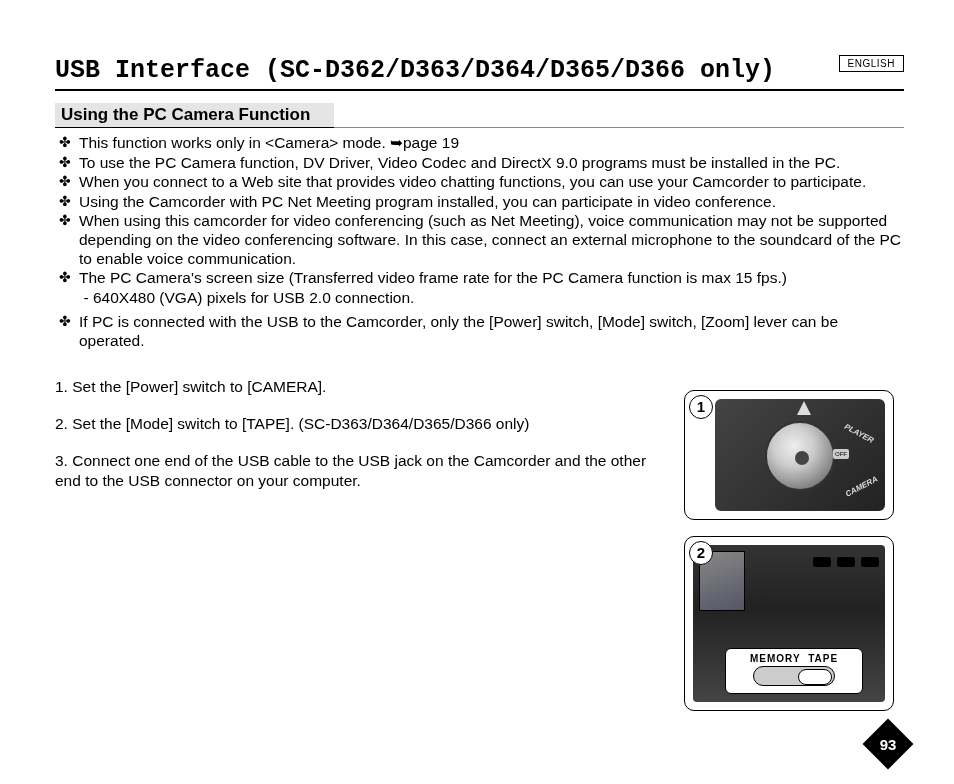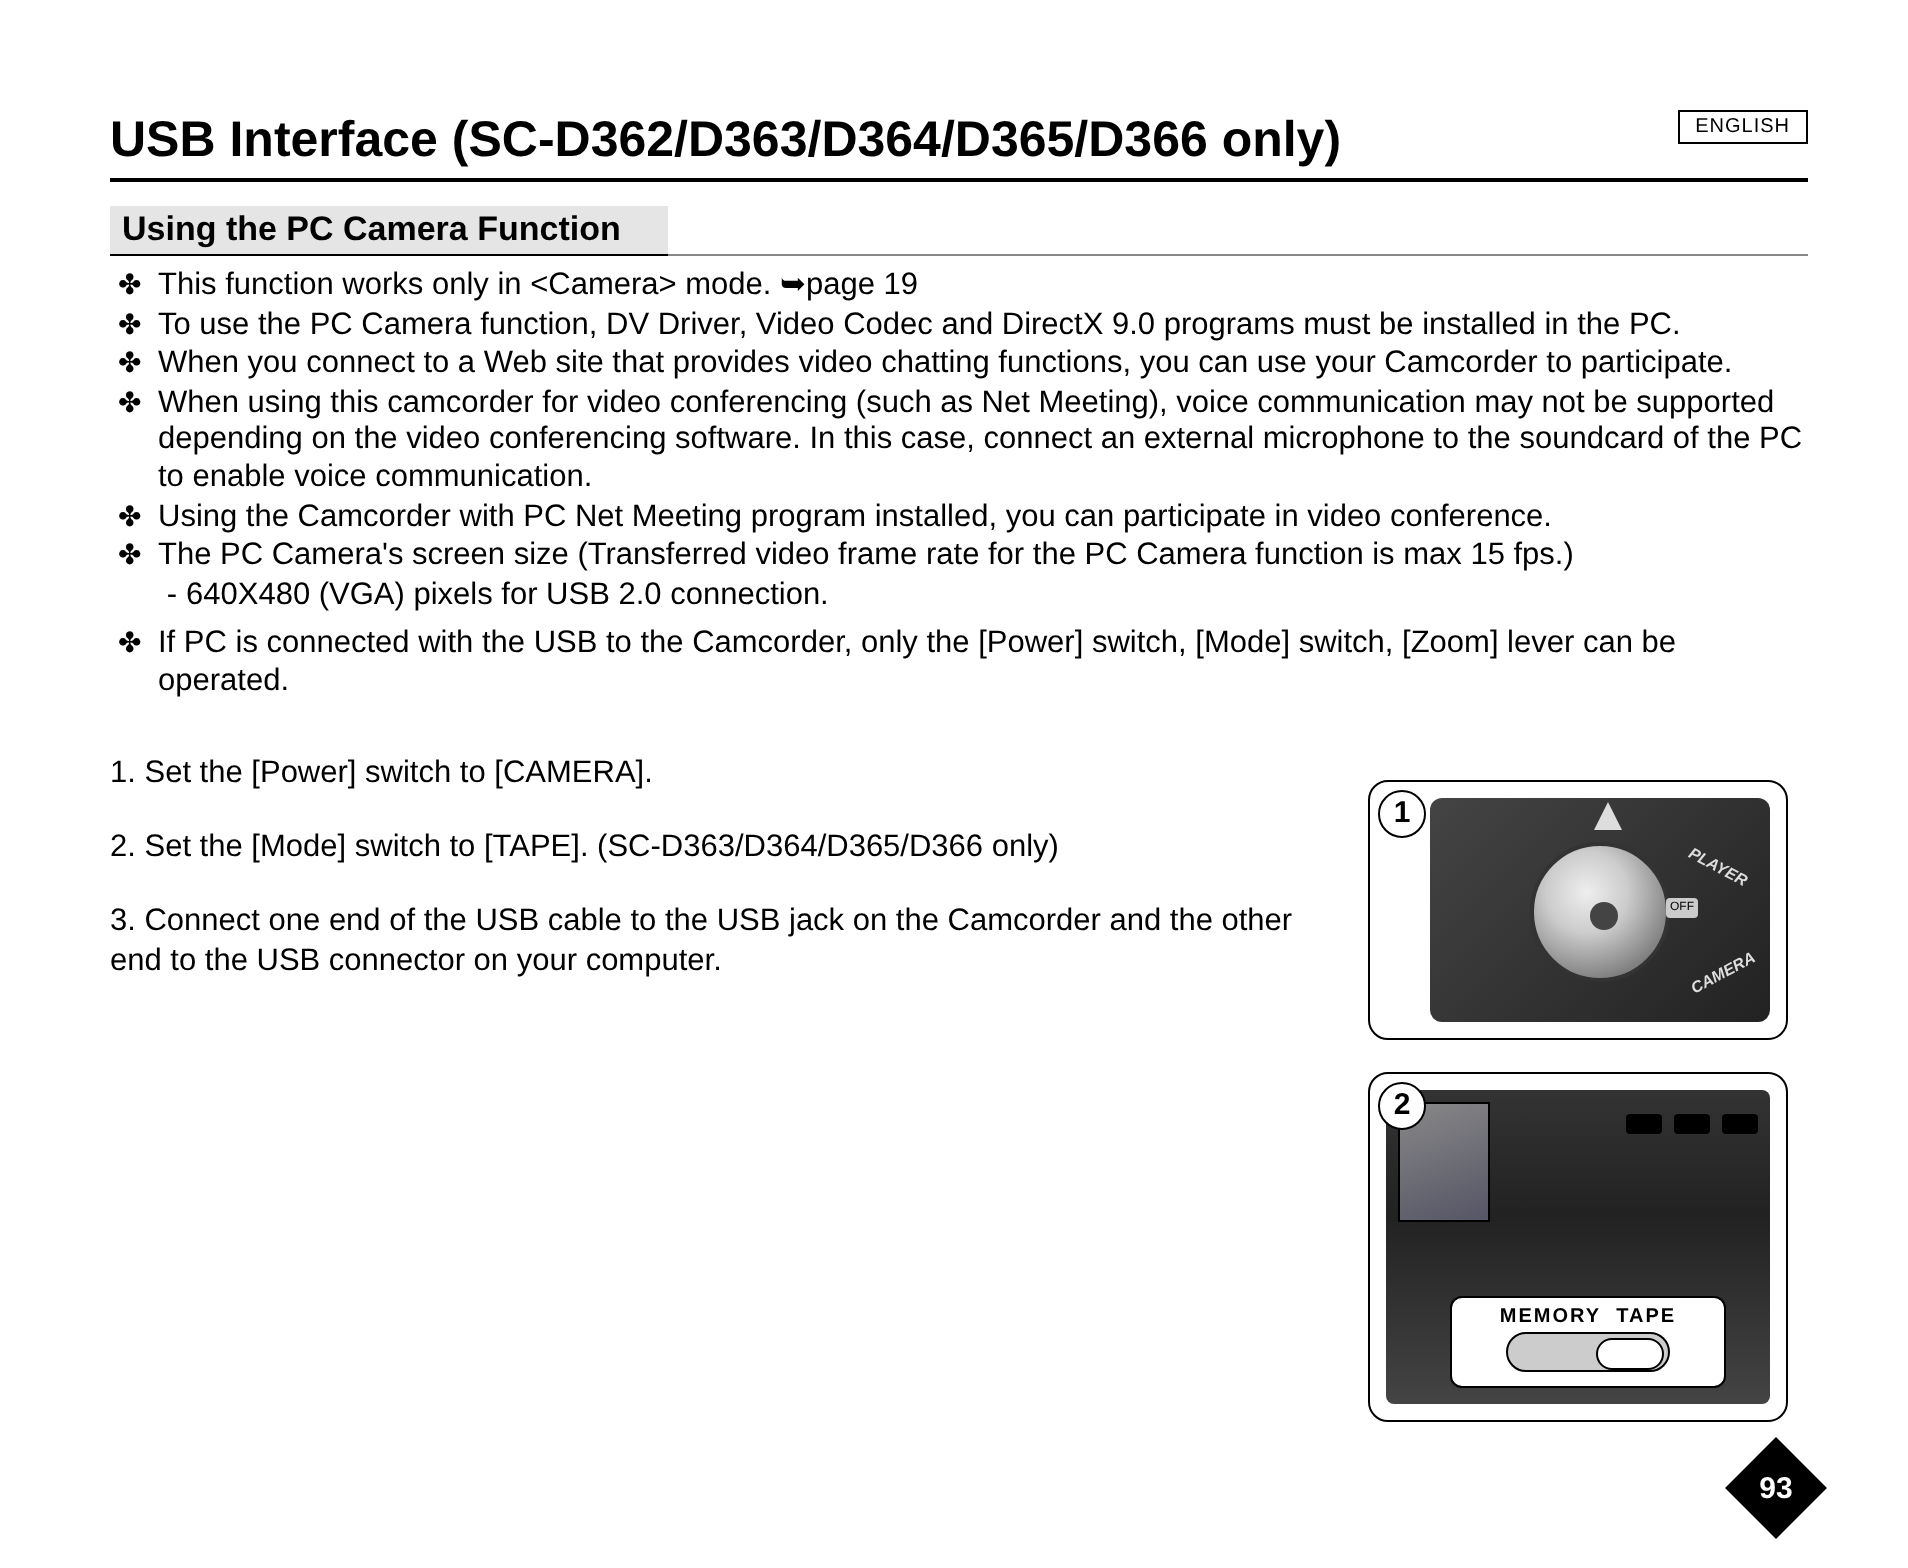--- a/index.html
+++ b/index.html
@@ -22,21 +22,21 @@
     font-size: 10px;
     letter-spacing: 0.5px;
     margin-top: 25px;
   }
   h1.page-title {
     font-size: 25px;
     font-weight: bold;
     margin-top: 28px;
     padding-bottom: 4px;
     border-bottom: 2px solid #000;
-    font-family: Liberation Sans, sans-serif;
+    font-family: Liberation Mono, monospace;
     letter-spacing: 0px;
   }
   h2.section-title {
     background: #e5e5e5;
     display: inline-block;
     padding: 2px 24px 2px 6px;
     font-size: 17px;
     font-weight: bold;
     margin-top: 12px;
     border-bottom: 1px solid #000;
@@ -184,22 +184,22 @@
 
 <h2 class="section-title">Using the PC Camera Function</h2>
 <div class="section-rule"></div>
 
 <ul class="bullets">
   <li>
     <span>This function works only in </span><span class="b">&lt;Camera&gt;</span><span> mode. </span><span class="arrow">➥page 19</span>
   </li>
   <li>To use the PC Camera function, DV Driver, Video Codec and DirectX 9.0 programs must be installed in the PC.</li>
   <li>When you connect to a Web site that provides video chatting functions, you can use your Camcorder to participate.</li>
+  <li>Using the Camcorder with PC Net Meeting program installed, you can participate in video conference.</li>
   <li>When using this camcorder for video conferencing (such as Net Meeting), voice communication may not be supported depending on the video conferencing software. In this case, connect an external microphone to the soundcard of the PC to enable voice communication.</li>
-  <li>Using the Camcorder with PC Net Meeting program installed, you can participate in video conference.</li>
   <li>The PC Camera's screen size (Transferred video frame rate for the PC Camera function is max 15 fps.)</li>
 </ul>
 <div class="subline"><span class="dash">-</span><span>640X480 (VGA) pixels for USB 2.0 connection.</span></div>
 <ul class="bullets">
   <li>
     <span>If PC is connected with the USB to the Camcorder, only the </span><span class="b">[Power]</span><span> switch, </span><span class="b">[Mode]</span><span> switch, </span><span class="b">[Zoom]</span><span> lever can be operated.</span>
   </li>
 </ul>
 
 <div class="steps">

